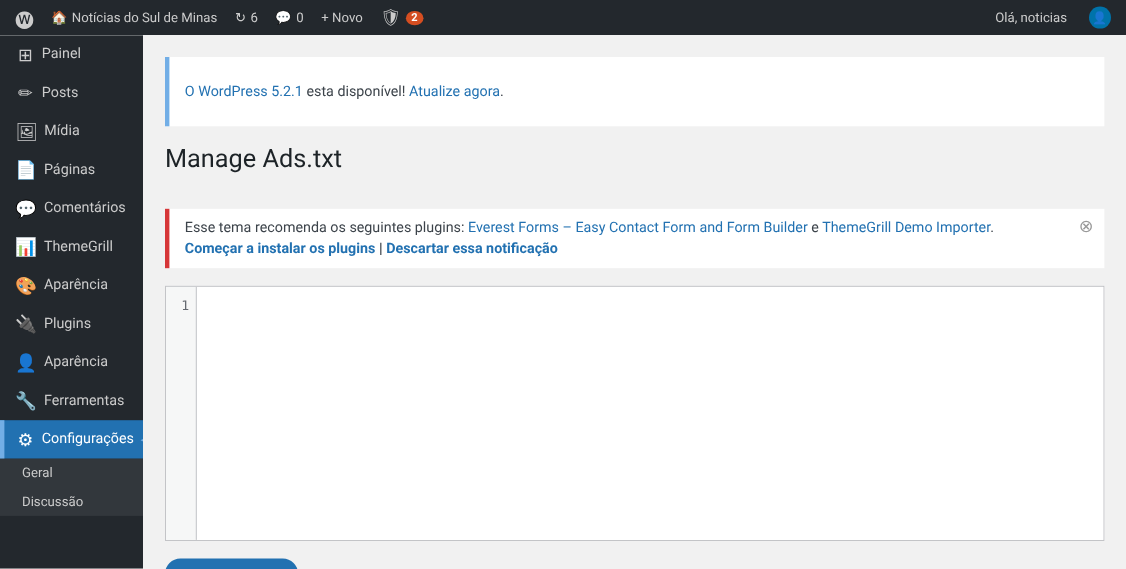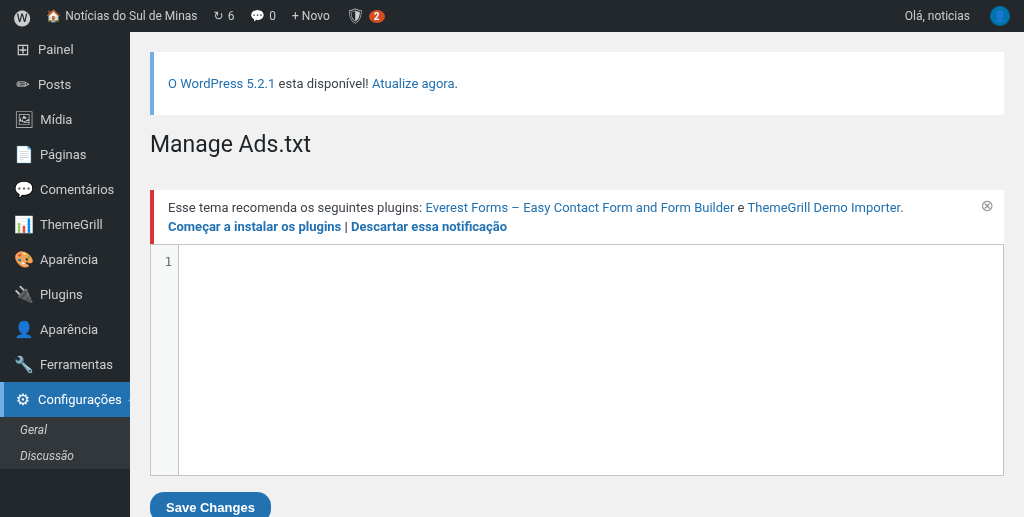--- a/index.html
+++ b/index.html
@@ -49,21 +49,20 @@
     }
     .sidebar-item.active { background: #2271b1; color: #fff; border-left-color: #72aee6; }
     .sidebar-item .icon { font-size: 16px; min-width: 18px; text-align: center; }
     .sidebar-submenu { background: #32373c; }
     .sidebar-subitem {
       display: block;
       padding: 6px 10px 6px 20px;
       color: #ccc;
       cursor: pointer;
       font-size: 12px;
-      font-style: italic;
     }
     .sidebar-arrow { margin-left: auto; font-size: 10px; color: #72aee6; }
 
     
     .main {
       flex: 1;
       overflow-y: auto;
       overflow-x: hidden;
       background: #f1f1f1;
     }
@@ -88,20 +87,21 @@
       font-weight: 400;
       color: #1d2327;
       margin-bottom: 32px;
     }
 
     
     .plugin-notice {
       background: #fff;
       border-left: 4px solid #d63638;
       padding: 10px 40px 10px 14px;
+      margin-bottom: 16px;
       font-size: 13px;
       color: #3c434a;
       position: relative;
     }
     .plugin-notice a { color: #2271b1; text-decoration: none; }
     .plugin-notice-close {
       position: absolute;
       top: 8px;
       right: 10px;
       cursor: pointer;

